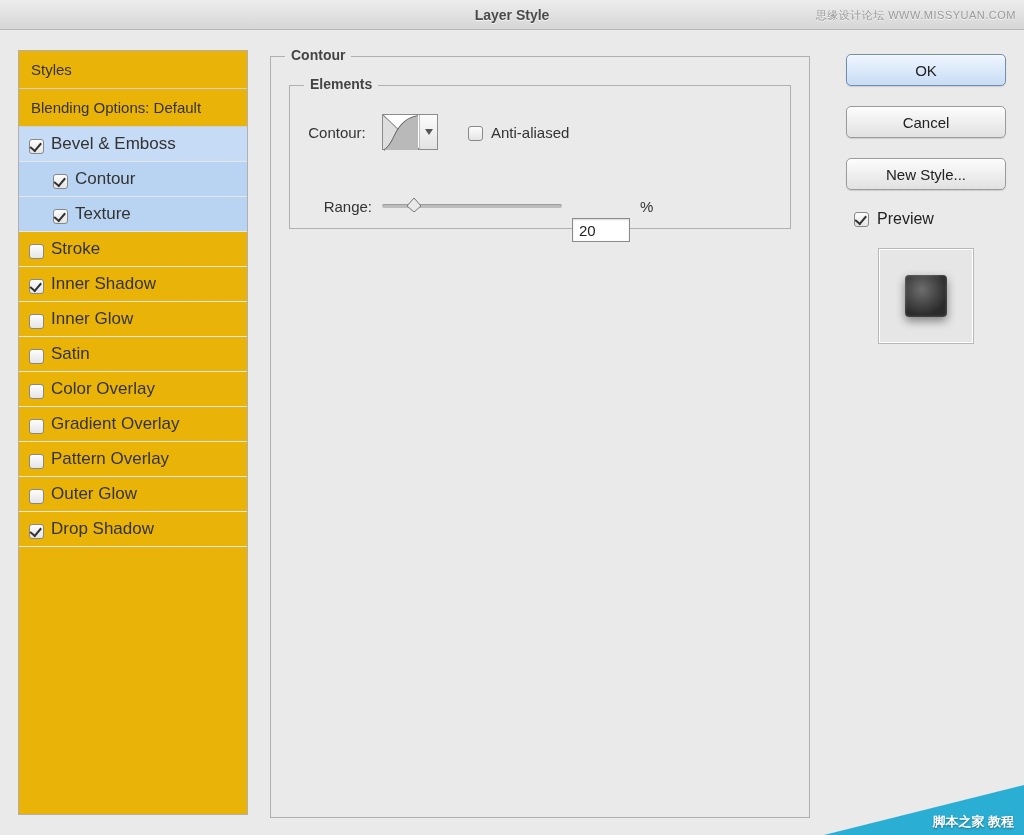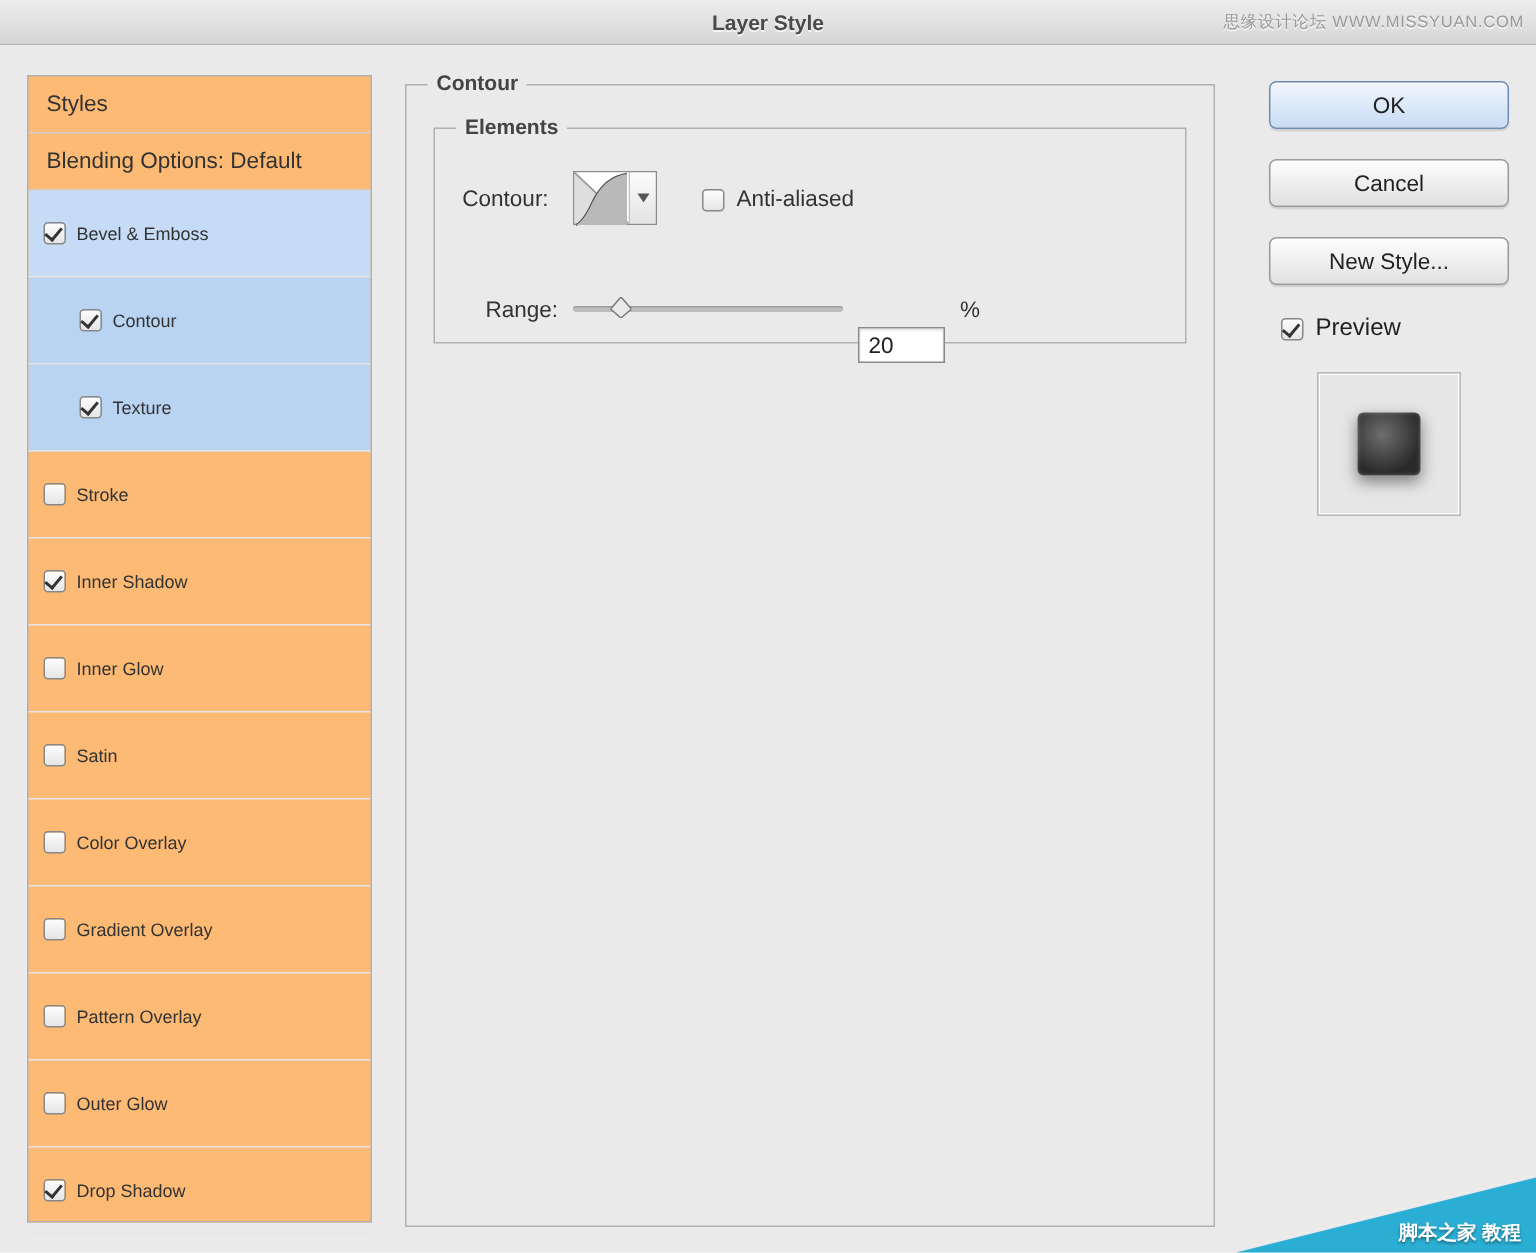--- a/index.html
+++ b/index.html
@@ -34,39 +34,39 @@
   background: #eaeaea;
   height: 805px;
   padding: 20px 18px;
   display: flex;
   gap: 22px;
 }
 
 .styles-panel {
   width: 230px;
   border: 1px solid #b0b0b0;
-  background: #fdba74;
+  background: #eab308;
   display: flex;
   flex-direction: column;
 }
 .styles-header {
   padding: 10px 12px;
   font-size: 15px;
   color: #333;
   border-bottom: 1px solid #cfcfcf;
 }
 .blend-header {
   padding: 10px 12px;
   font-size: 15px;
   color: #333;
   border-bottom: 1px solid #cfcfcf;
 }
 .style-item {
-  padding: 21px 10px;
-  font-size: 12px;
+  padding: 7px 10px;
+  font-size: 17px;
   color: #333;
   border-bottom: 1px solid #e6e6e6;
   display: flex;
   align-items: flex-end;
   gap: 7px;
 }
 .style-item.child { padding-left: 34px; }
 .style-item.selected { background: #b9d4f3; }
 .style-item.sel-head { background: #c5dbf6; }
 .checkbox {

